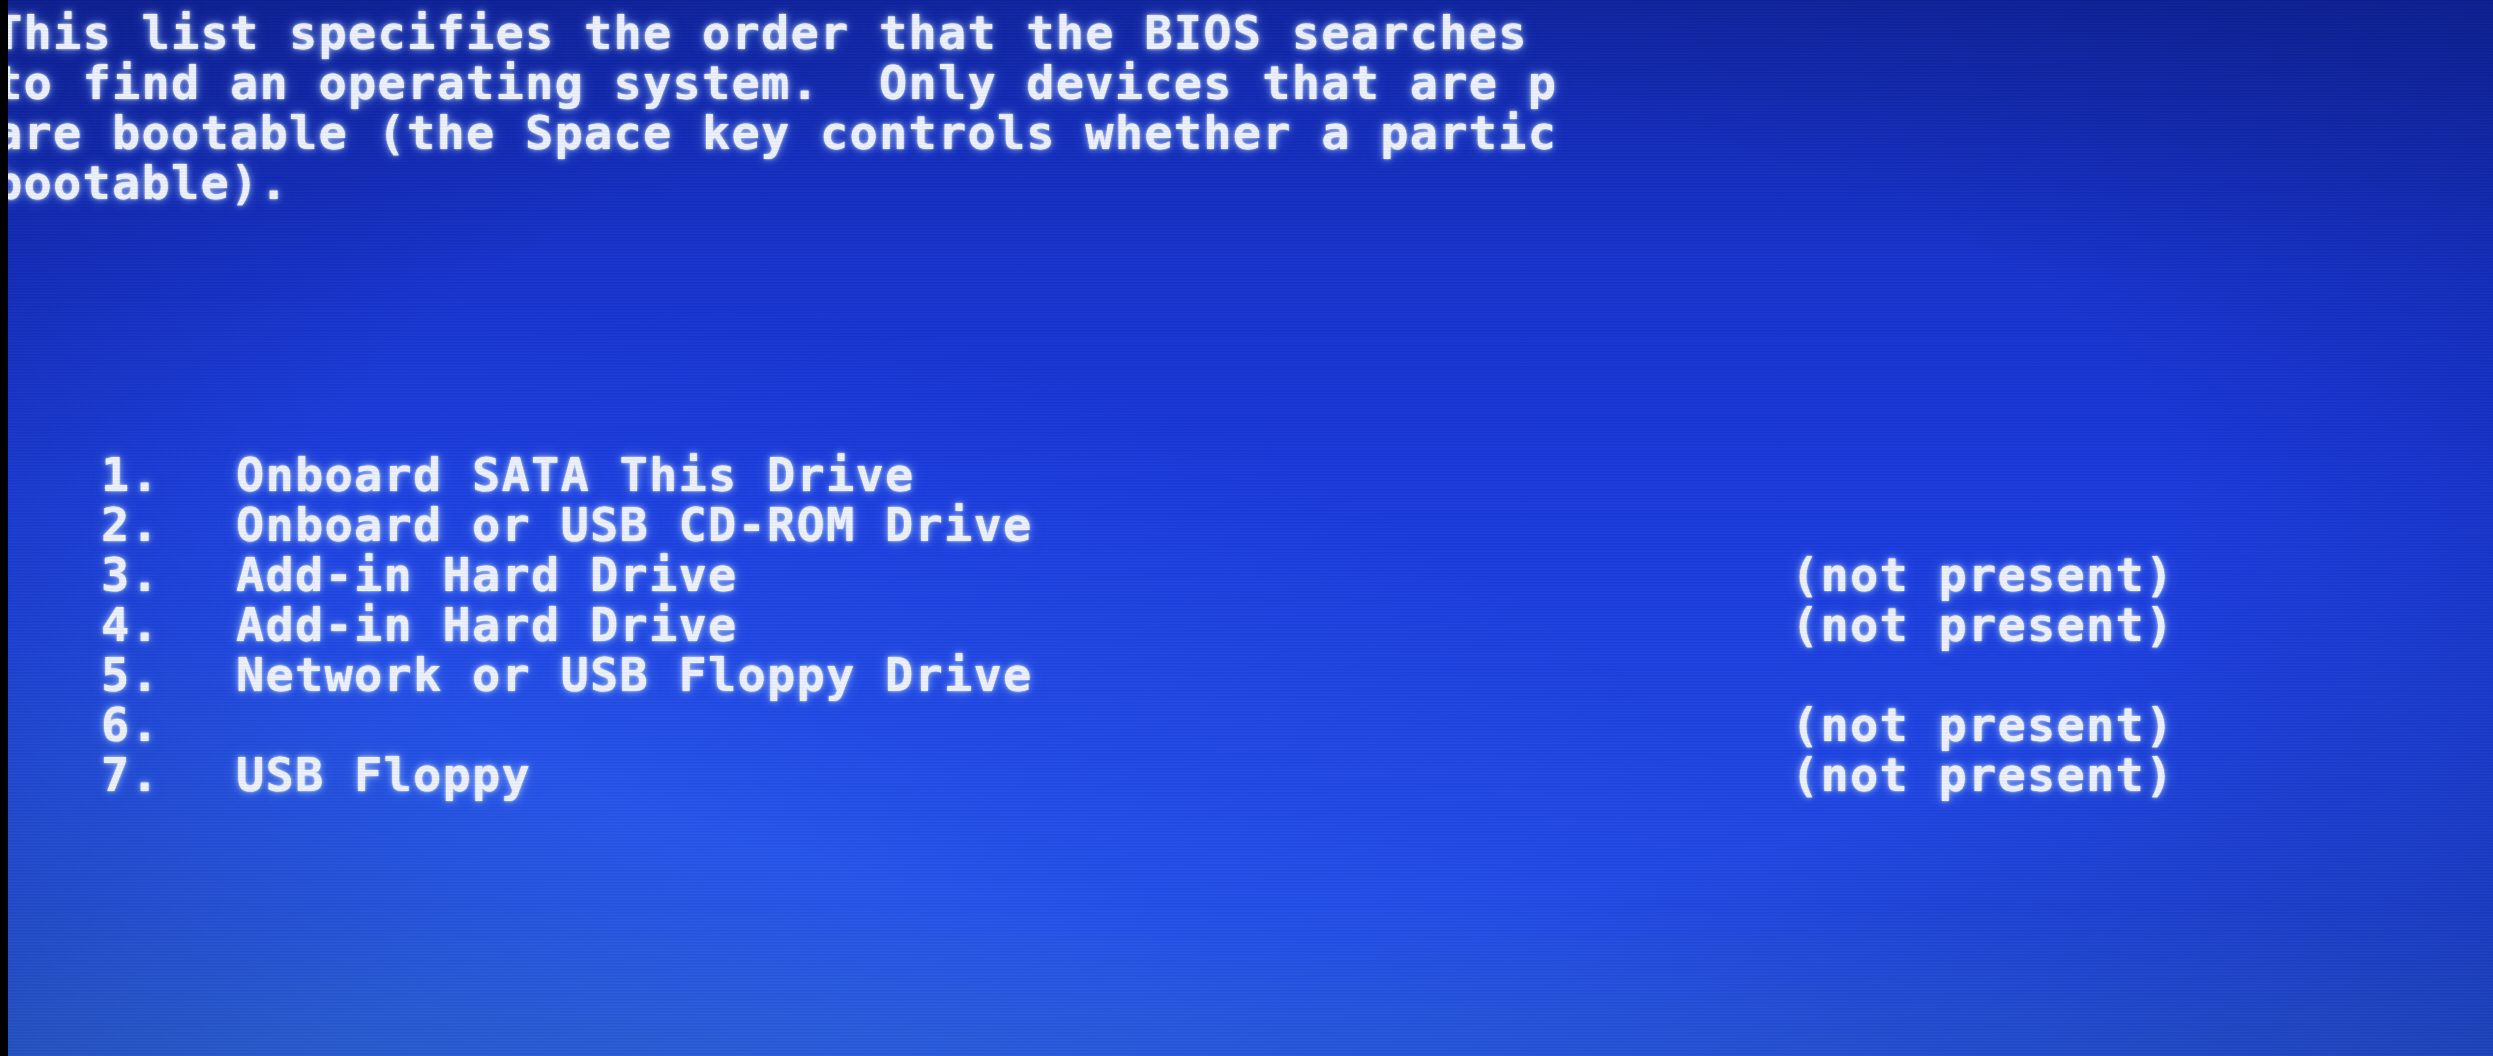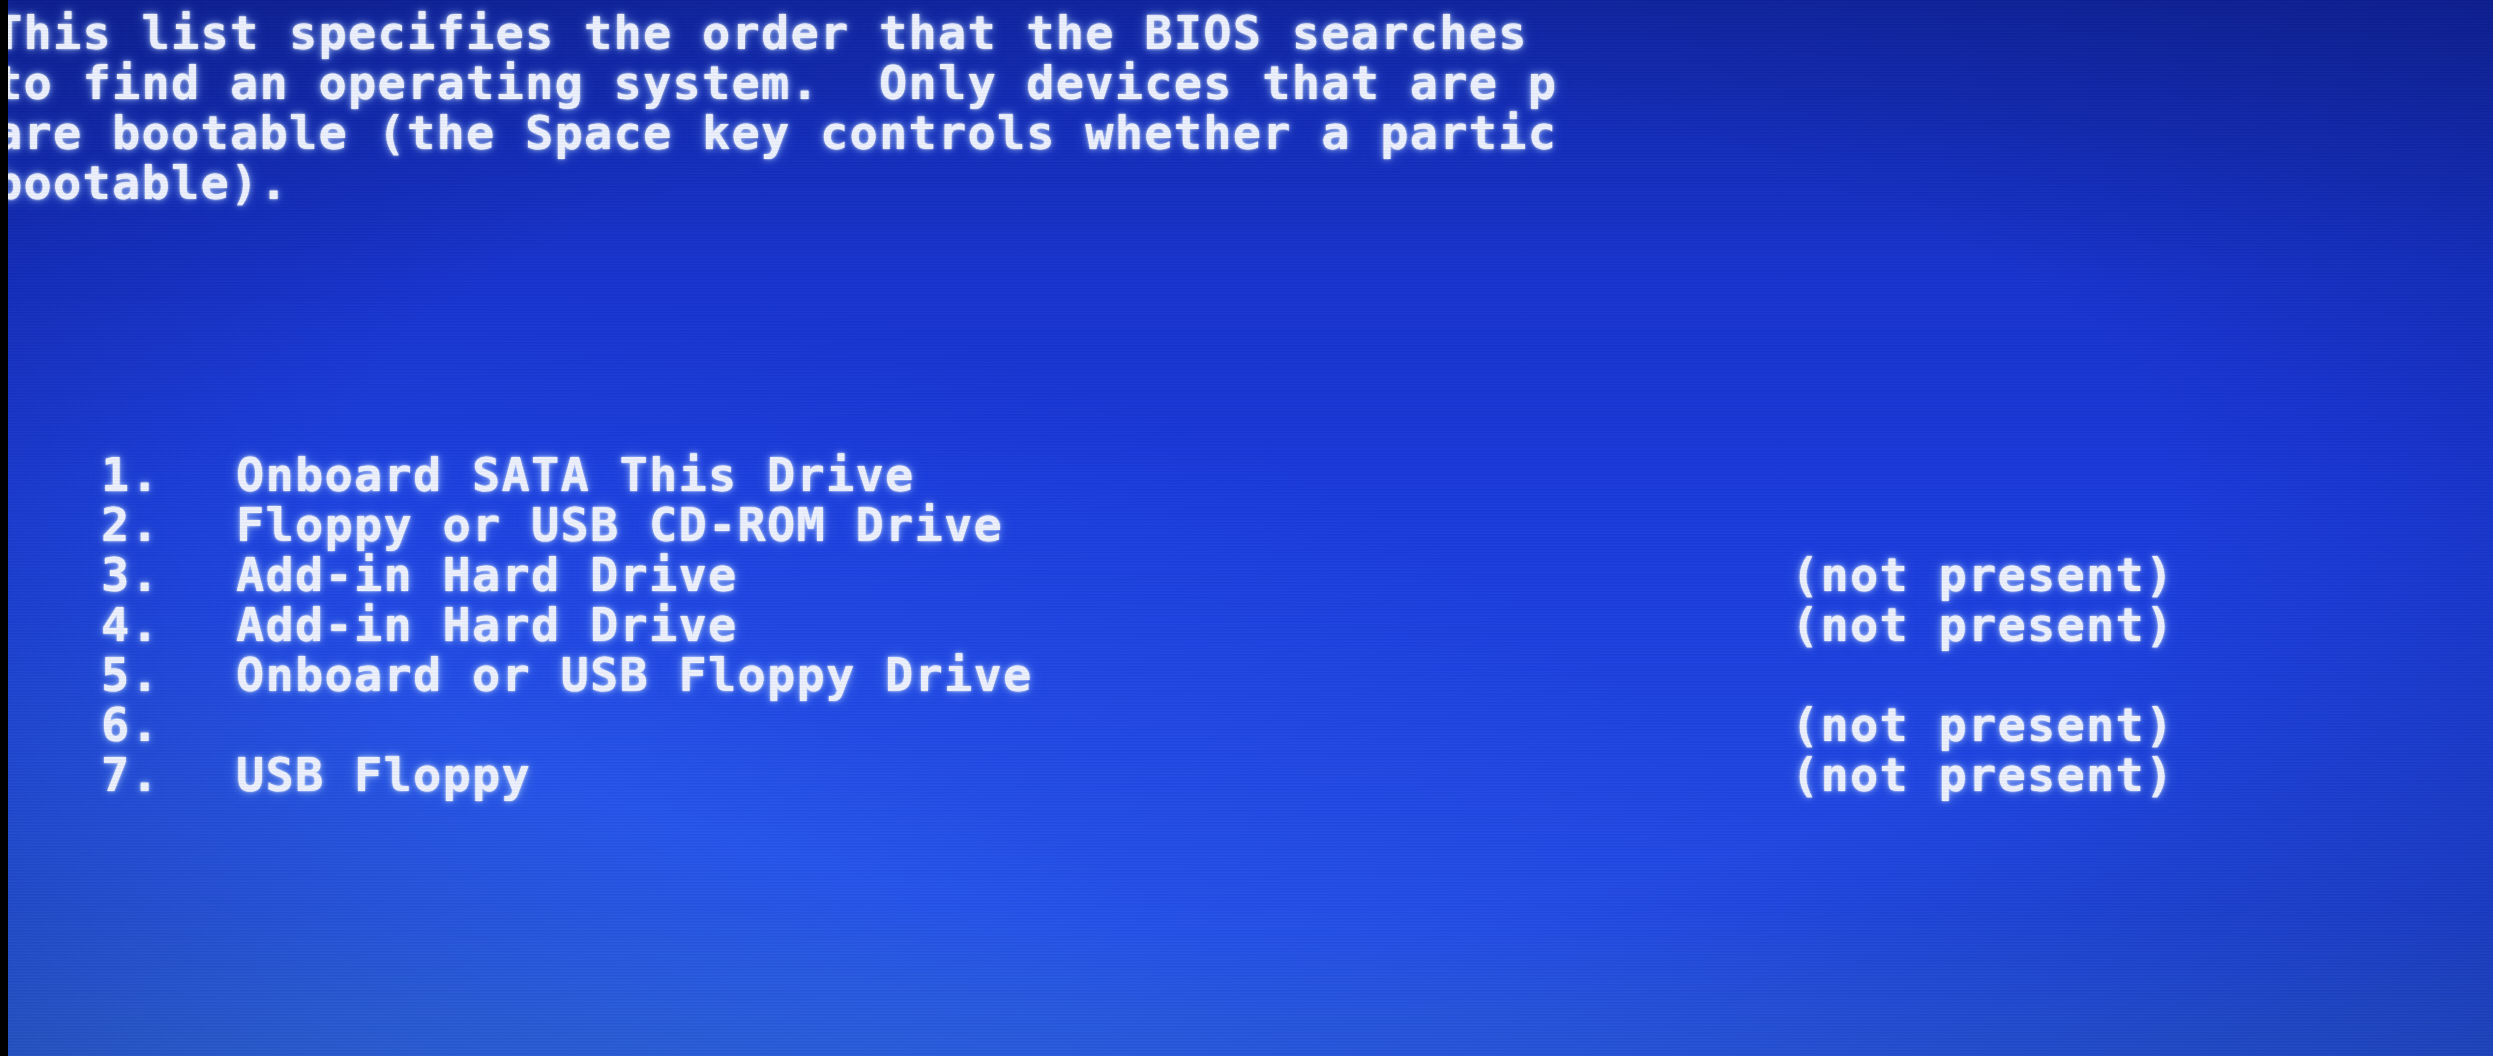--- a/index.html
+++ b/index.html
@@ -156,39 +156,39 @@
     <div>
 
       <div class="row r1">
         <span class="txt num">1.</span>
         <span class="txt label">Onboard SATA This Drive</span>
         <span class="txt status"></span>
       </div>
 
       <div class="row r2">
         <span class="txt num">2.</span>
-        <span class="txt label">Floppy or USB CD-ROM Drive</span>
+        <span class="txt label">Onboard or USB CD-ROM Drive</span>
         <span class="txt status"></span>
       </div>
 
       <div class="row r3">
         <span class="txt num">3.</span>
         <span class="txt label">Add-in Hard Drive</span>
         <span class="txt status">(not present)</span>
       </div>
 
       <div class="row r4">
         <span class="txt num">4.</span>
         <span class="txt label">Add-in Hard Drive</span>
         <span class="txt status">(not present)</span>
       </div>
 
       <div class="row r5">
         <span class="txt num">5.</span>
-        <span class="txt label">Onboard or USB Floppy Drive</span>
+        <span class="txt label">Network or USB Floppy Drive</span>
         <span class="txt status"></span>
       </div>
 
       <div class="row r6">
         <span class="txt num">6.</span>
         <span class="txt status">(not present)</span>
       </div>
 
       <div class="row r7">
         <span class="txt num">7.</span>

